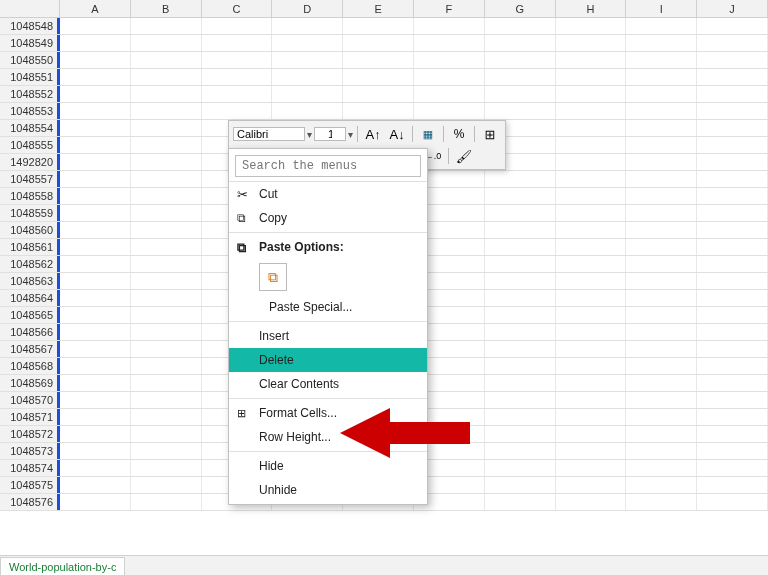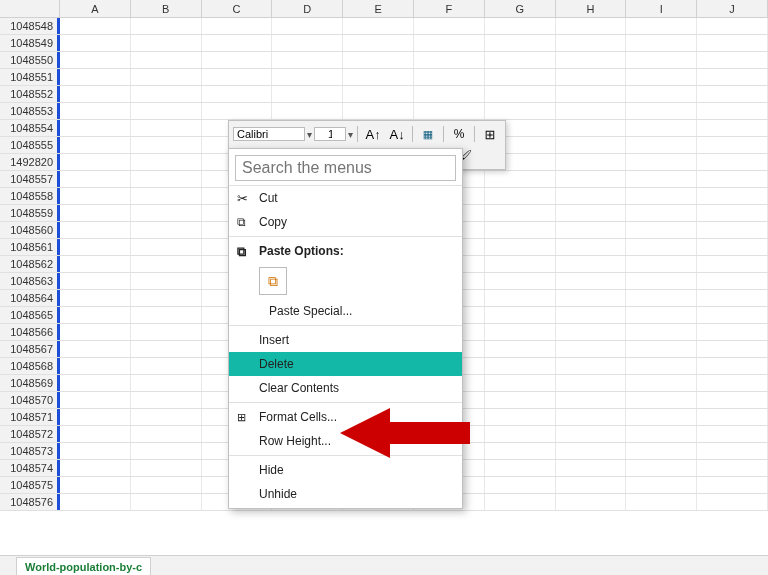--- a/index.html
+++ b/index.html
@@ -101,24 +101,24 @@
       align-items: center;
     }
 
     .sheet-tab {
       padding: 0 8px;
       height: 18px;
       background: #fff;
       border: 1px solid #d0d0d0;
       border-bottom: none;
       font-size: 11px;
-      font-weight: bold;
+      font-weight: normal;
       color: #1a7e37;
       line-height: 18px;
-      margin-left: 16px;
+      margin-left: 0;
       cursor: pointer;
     }
 
     
     .mini-toolbar {
       position: absolute;
       top: 120px;
       left: 228px;
       background: #f2f2f2;
       border: 1px solid #c0c0c0;
@@ -190,23 +190,24 @@
 
     .ctx-search {
       padding: 4px 6px;
       border-bottom: 1px solid #e0e0e0;
     }
 
     .ctx-search input {
       width: 100%;
       border: 1px solid #c0c0c0;
       padding: 3px 6px;
-      font-size: 16px;
+      font-size: 12px;
       outline: none;
       color: #888;
+      font-family: Liberation Mono, monospace;
     }
 
     .ctx-divider {
       height: 1px;
       background: #e0e0e0;
       margin: 2px 0;
     }
 
     .ctx-item {
       padding: 5px 16px 5px 30px;

